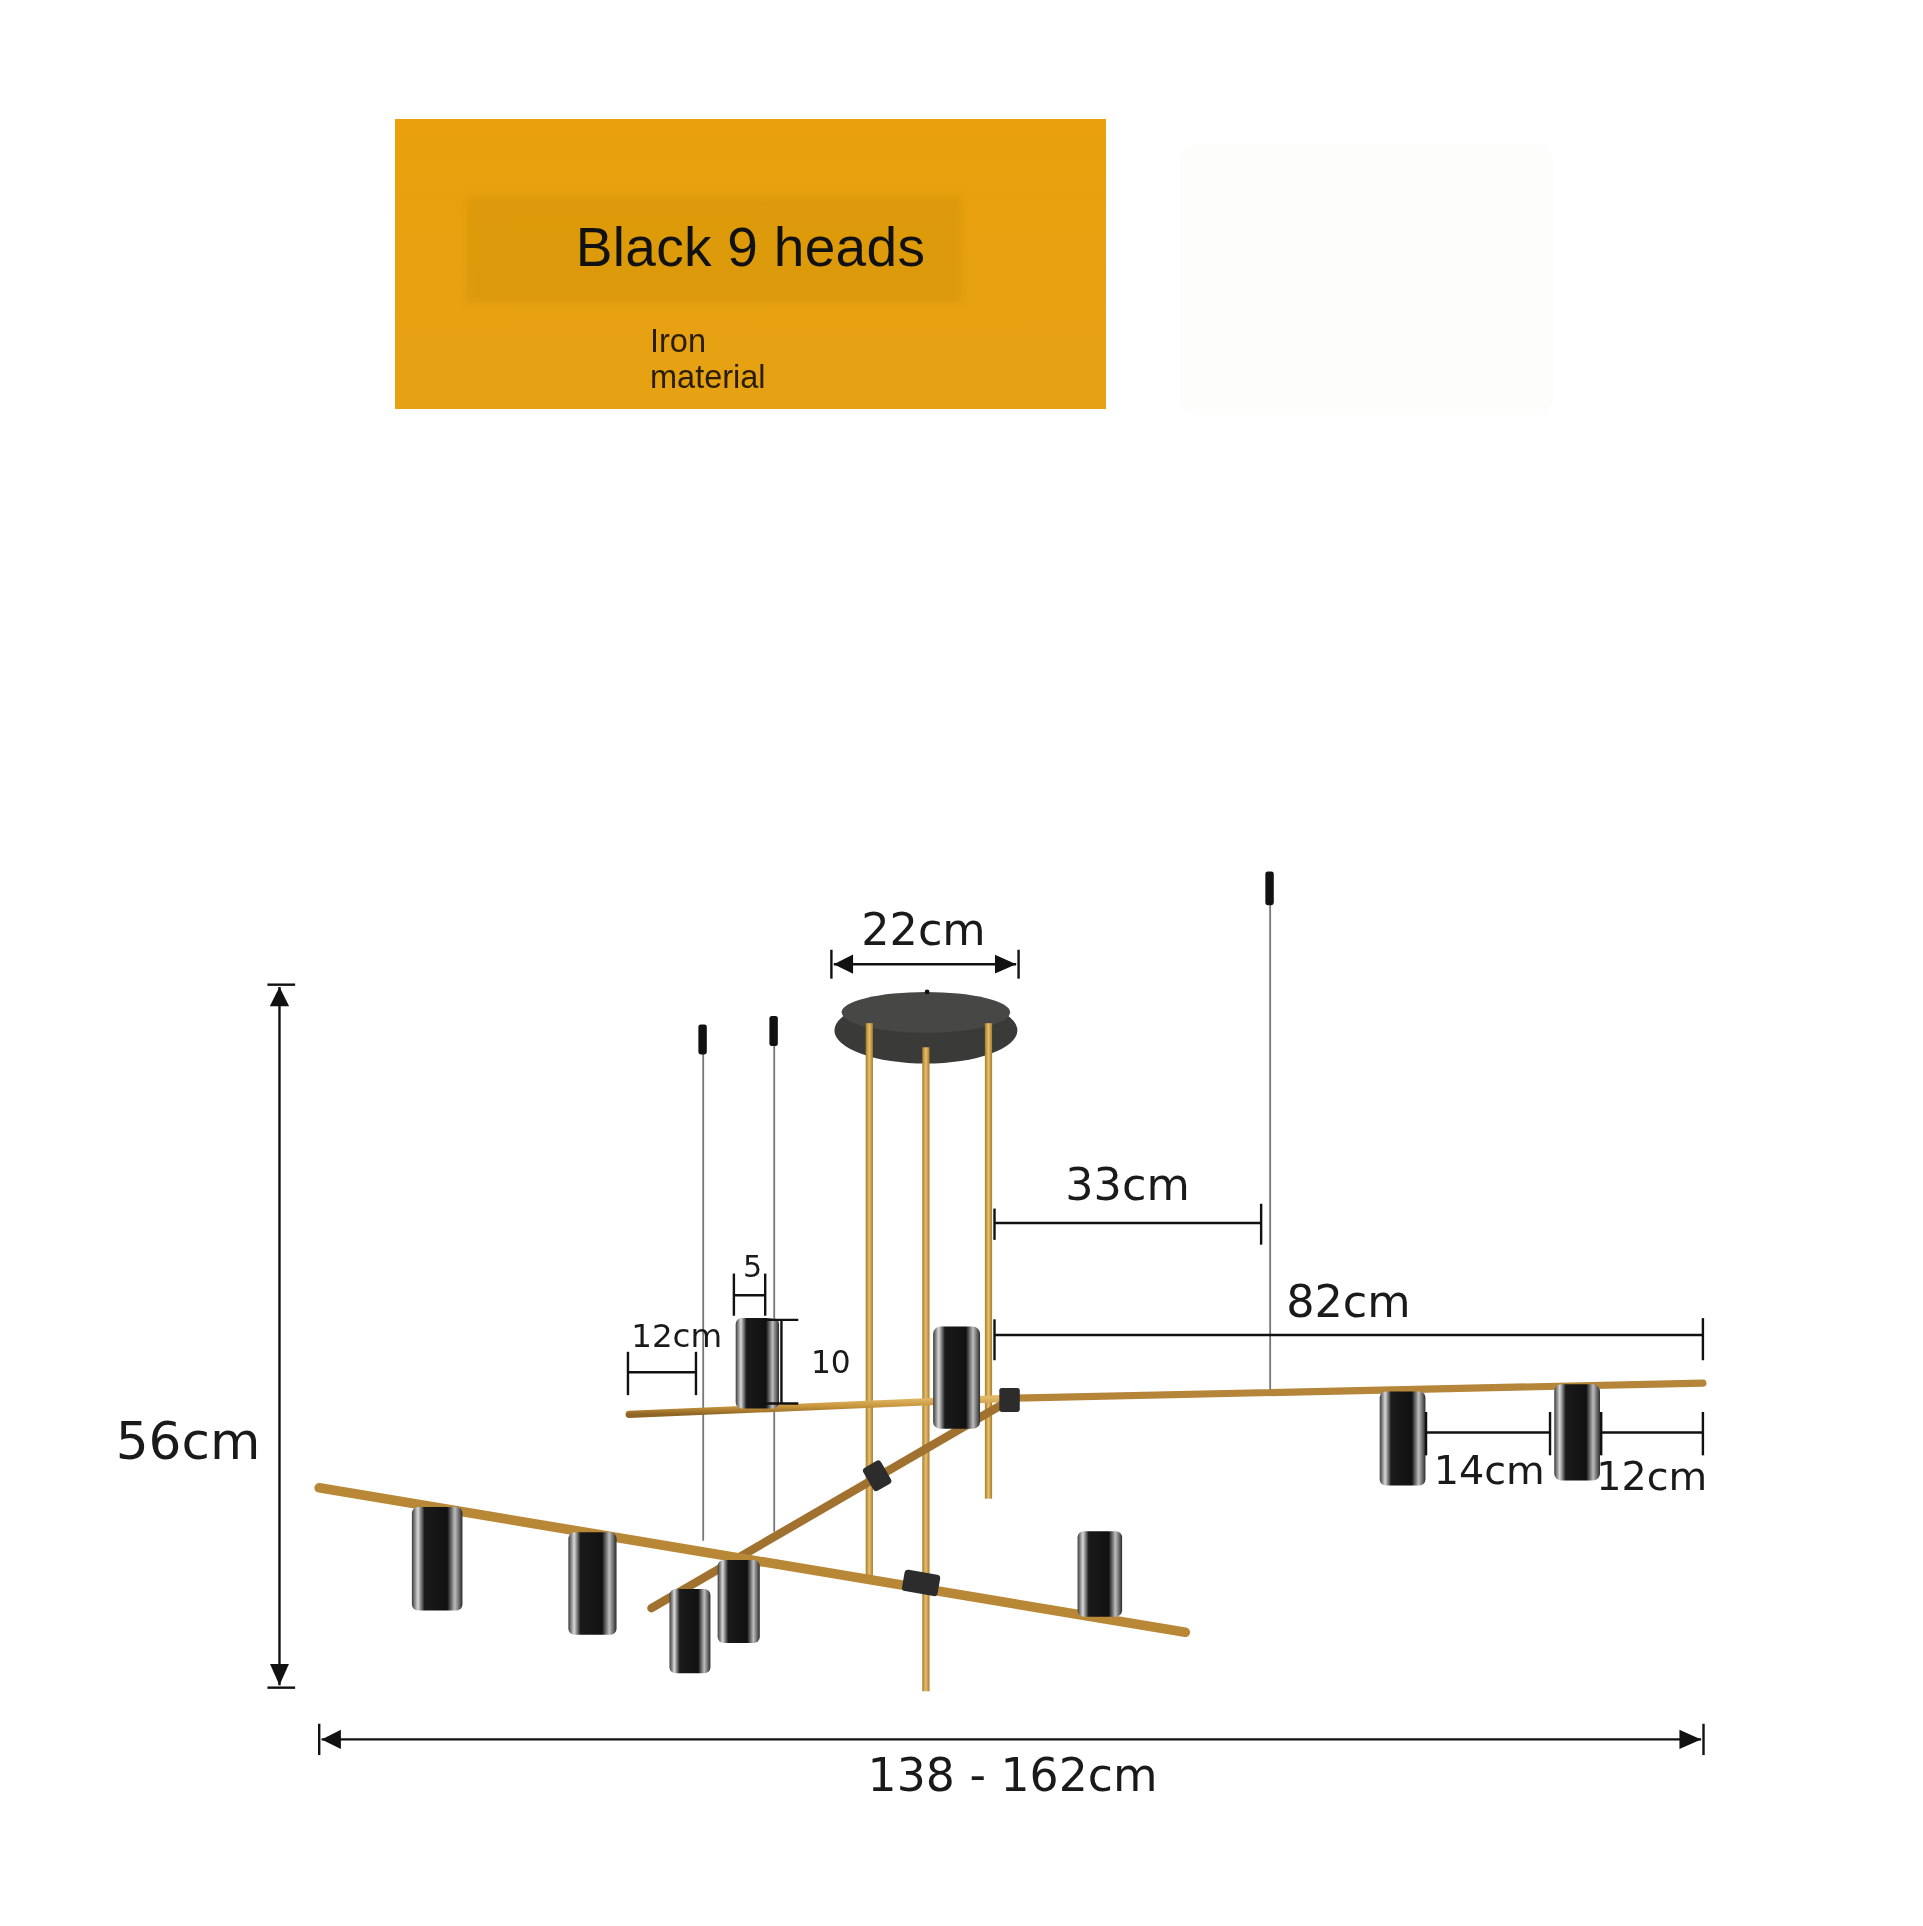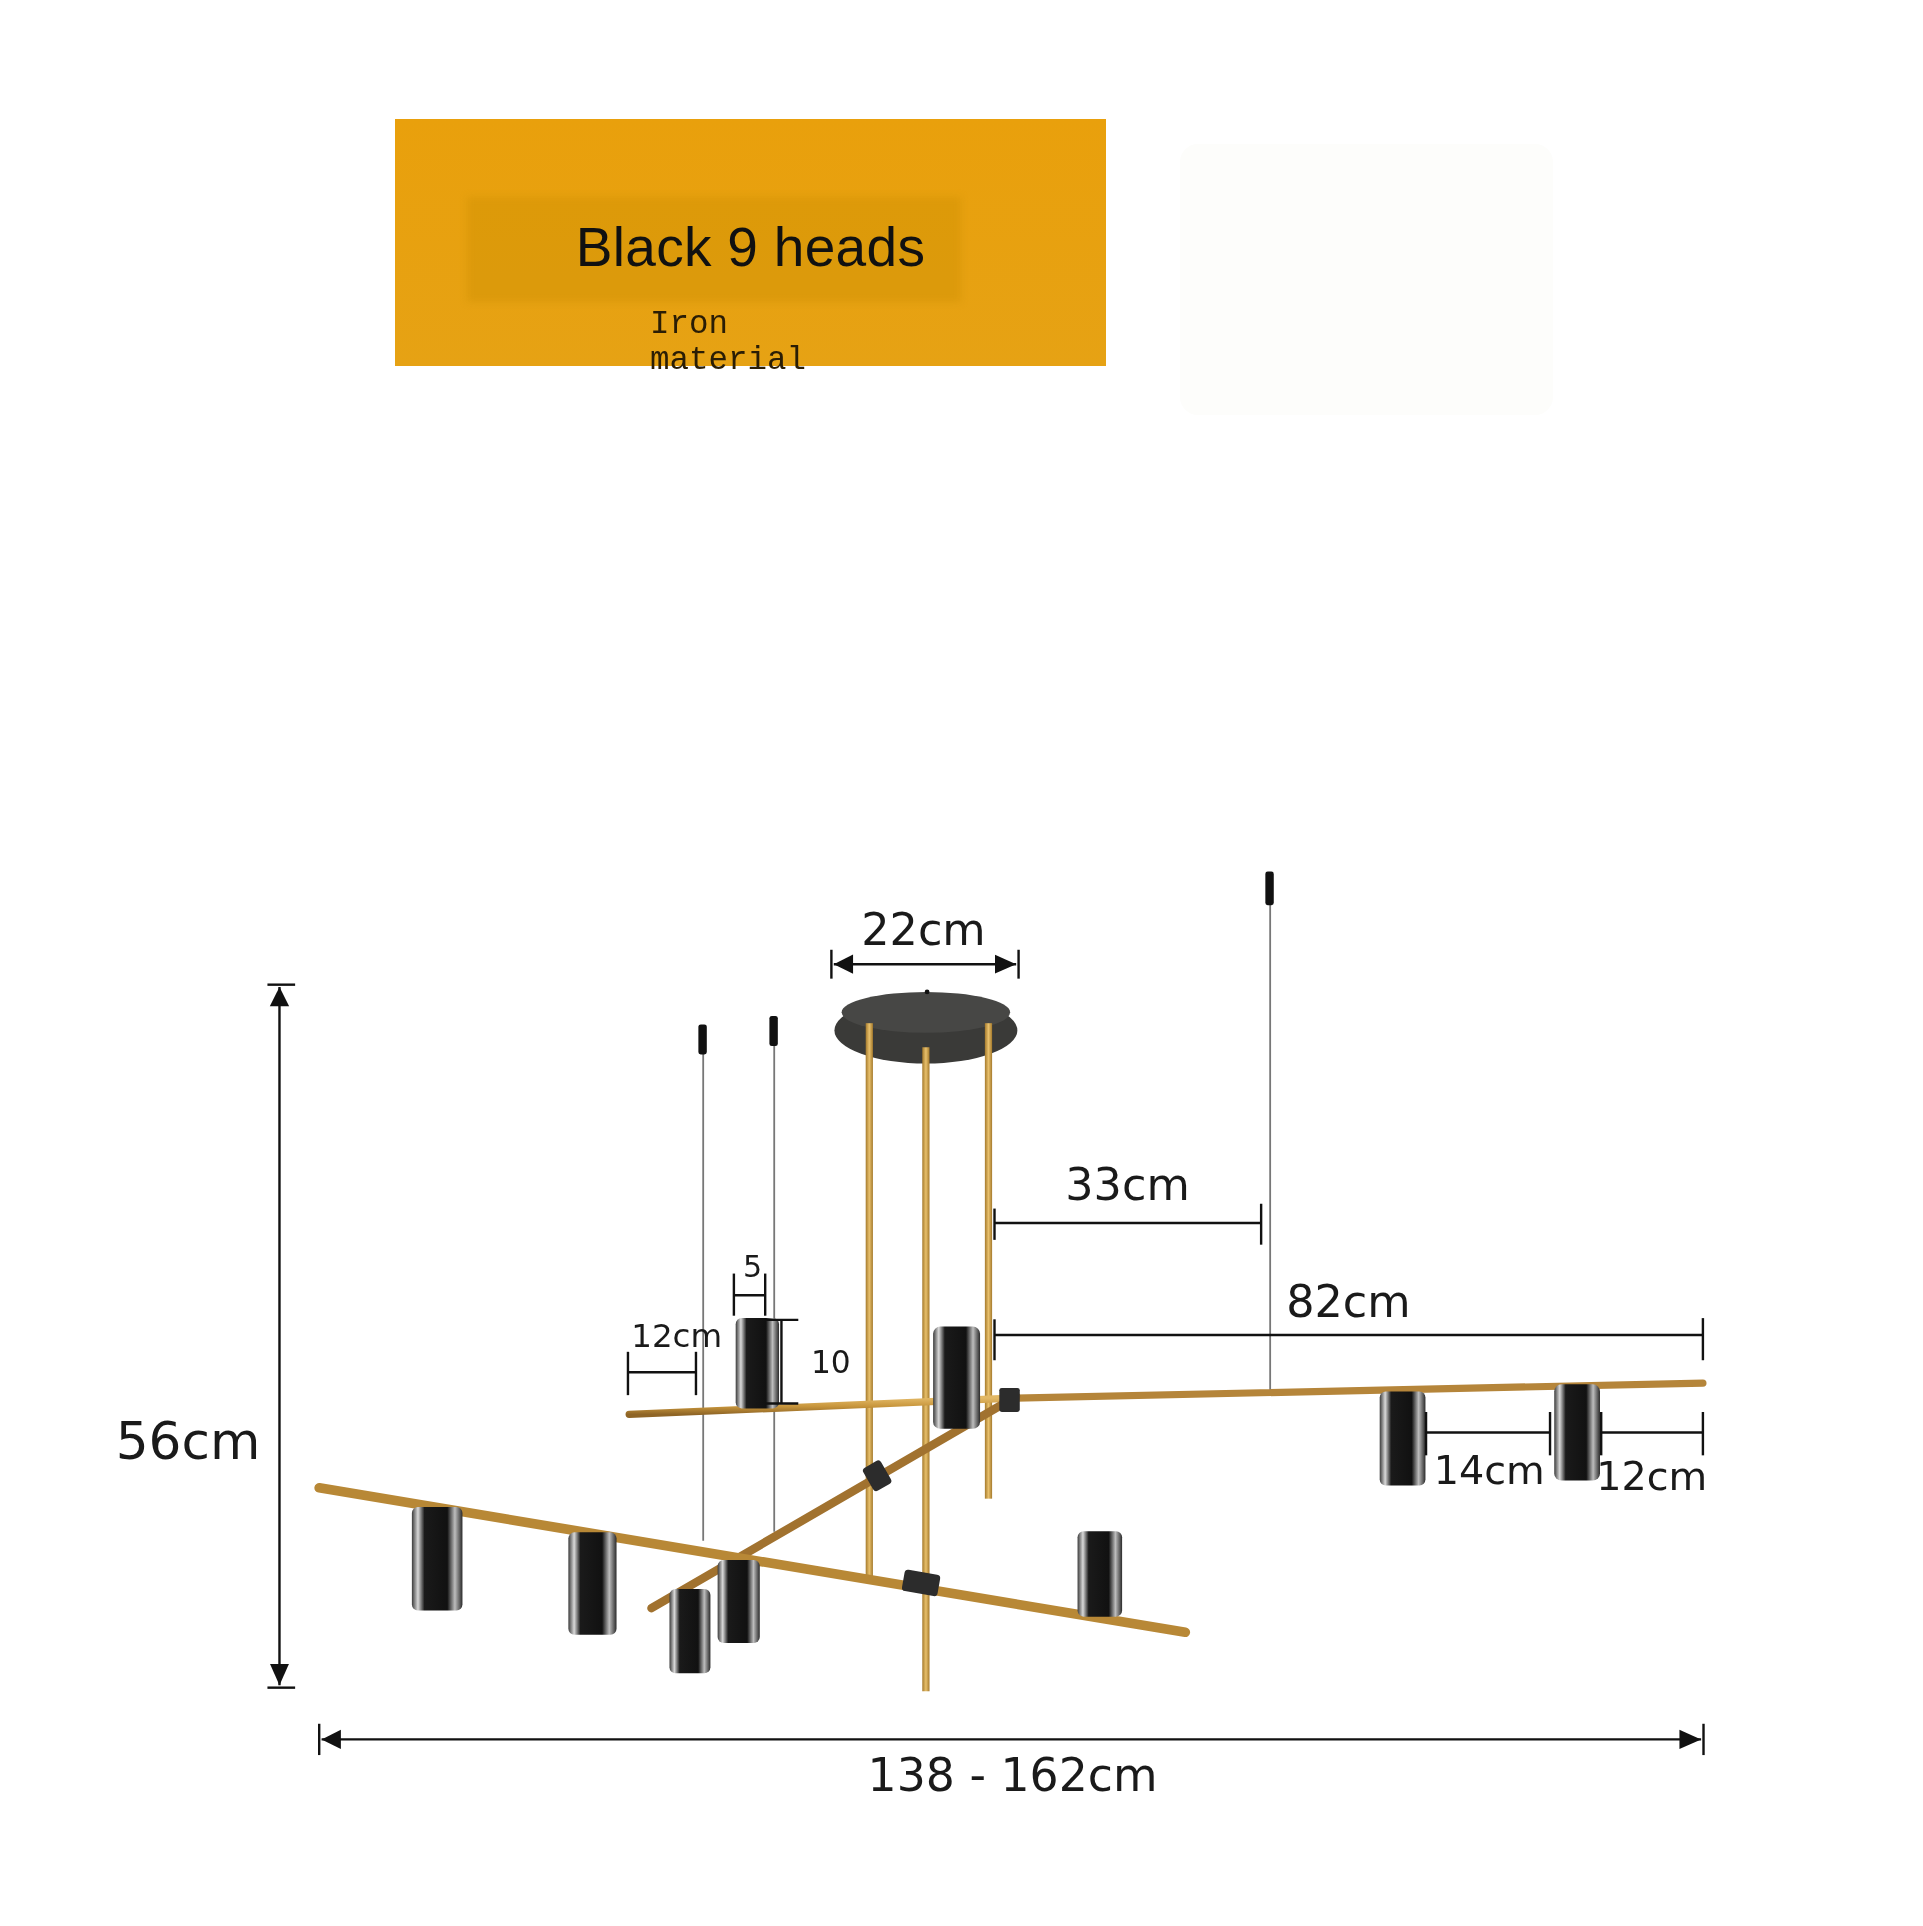--- a/index.html
+++ b/index.html
@@ -1,33 +1,33 @@
 <!DOCTYPE html>
 <html style="font-size:9.6px"><head>
 <meta charset="utf-8">
 <style>
   html, body { margin: 0; padding: 0; background: #ffffff; }
   body { width: 1924px; height: 1926px; position: relative; overflow: hidden;
          font-family: "DejaVu Sans", sans-serif; }
   .variant-card {
-    position: absolute; left: 395px; top: 119px; width: 711px; height: 247px;
+    position: absolute; left: 395px; top: 119px; width: 711px; height: 290px;
     background: linear-gradient(180deg, #e9a00c 0%, #e6a214 100%);
   }
   .variant-title-band {
     position: absolute; left: 72px; top: 78px; width: 494px; height: 105px;
     background: rgba(200, 140, 0, 0.35); filter: blur(3.6px);
   }
   .variant-title {
     position: absolute; left: 0; top: 96px; width: 711px; text-align: center;
     font-family: "Liberation Sans", sans-serif; font-size: 55px; color: #111;
     letter-spacing: 0.3px;
   }
   .variant-material {
-    position: absolute; left: 255px; top: 188px;
-    font-family: Liberation Mono, monospace; font-size: 32.5px; line-height: 36px; color: #2a1d05;
+    position: absolute; left: 255px; top: 204px;
+    font-family: Liberation Sans, sans-serif; font-size: 32.5px; line-height: 36px; color: #2a1d05;
   }
   .ghost-panel {
     position: absolute; left: 1180px; top: 144px; width: 373px; height: 271px;
     background: #fdfdfb; border-radius: 18px;
   }
   svg.drawing { position: absolute; left: 0; top: 0; }
   .dim-label { font-family: "DejaVu Sans", sans-serif; fill: #1a1a1a; }
 </style>
 </head>
 <body>

